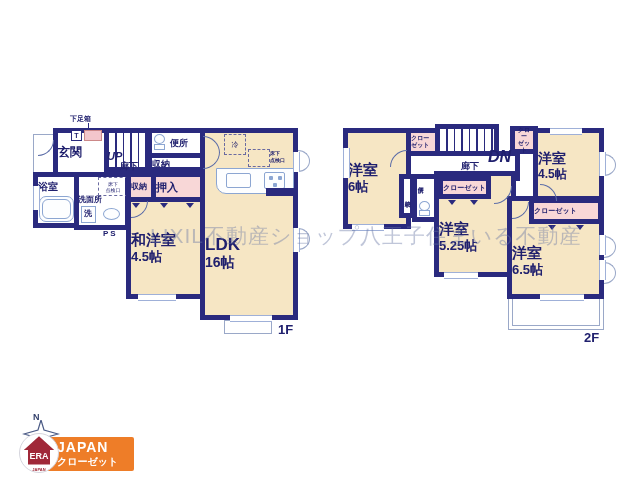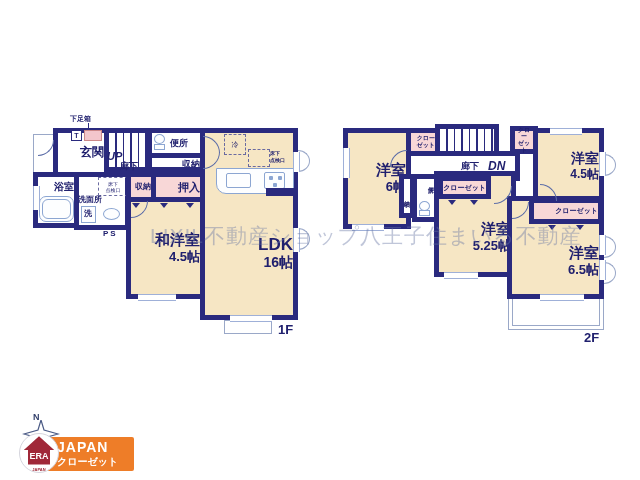--- a/index.html
+++ b/index.html
@@ -1,19 +1,19 @@
 <!DOCTYPE html>
 <html style="--wall: #2a2a7e; --ink: #20206e; --room: #f6e6c4; --closet: #f8d7d7; --shoebox_pink: #f3c6cc; --fixture_blue: #8ca6d2; --orange: #ee7d28; --era_red: #a02838;"><head>
 <meta charset="utf-8">
 <style>
   html,body{margin:0;padding:0;background:#fff;}
   #canvas{position:relative;width:640px;height:480px;background:#fff;overflow:hidden;
           font-family:"Liberation Sans","DejaVu Sans",sans-serif;}
   .room{position:absolute;box-sizing:border-box;border:5px solid var(--wall,#2a2a7e);
-        display:flex;flex-direction:column;align-items:flex-end;justify-content:center;gap:1px;z-index:2}
+        display:flex;flex-direction:column;align-items:flex-start;justify-content:center;gap:1px;z-index:2}
   .cream{background:var(--room,#f6e6c4)}
   .white{background:#ffffff}
   .pink{background:var(--closet,#f8d7d7);z-index:4}
   .lbl{color:var(--ink,#20206e);text-align:center;line-height:1.12;font-weight:bold;z-index:3}
   .abs{position:absolute;box-sizing:border-box}
   .stairs{background:repeating-linear-gradient(to right,#ffffff 0 6px,#2a2a7e 6px 7.5px)}
   .win-h{position:absolute;height:5px;background:#fff;border-top:1px solid #9fb0d8;border-bottom:1px solid #9fb0d8;z-index:6}
   .win-v{position:absolute;width:5px;background:#fff;border-left:1px solid #9fb0d8;border-right:1px solid #9fb0d8;z-index:6}
   .dash{position:absolute;border:1px dashed #6a6aa0;color:var(--ink,#20206e);display:flex;
         flex-direction:column;align-items:center;justify-content:center;z-index:3;background:transparent}
@@ -138,21 +138,21 @@
     </div>
 
     <div class="room pink" style="left:406px;top:128px;width:34px;height:28px">
       <div class="lbl" style="font-size:6px">
         <div>クロー</div>
         <div>ゼット</div>
       </div>
     </div>
 
     <div class="room white stairs" style="left:435px;top:124px;width:64px;height:38px"></div>
-    <div class="lbl abs" style="left:488px;top:160px;font-size:12px;font-style:italic;z-index:5">DN</div>
+    <div class="lbl abs" style="left:488px;top:148px;font-size:16px;font-style:italic;z-index:5">DN</div>
 
     <div class="room white" style="left:406px;top:151px;width:114px;height:30px"></div>
     <div class="lbl abs" style="left:461px;top:161px;font-size:9px;z-index:5">廊下</div>
 
     <div class="room pink" style="left:510px;top:126px;width:28px;height:28px">
       <div class="lbl" style="font-size:6px">
         <div>クロー</div>
         <div>ゼット</div>
       </div>
     </div>

